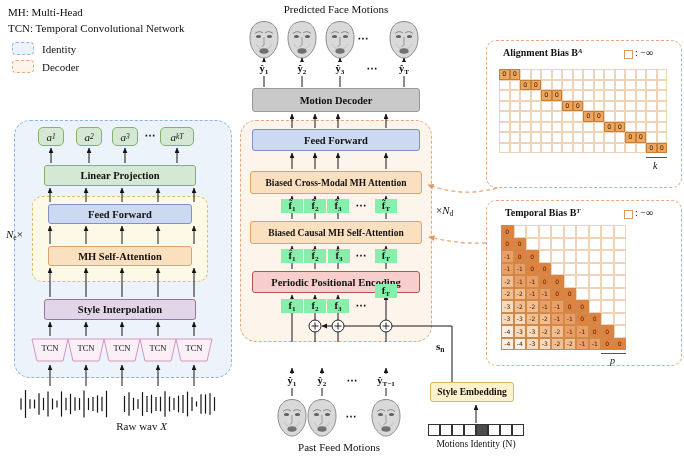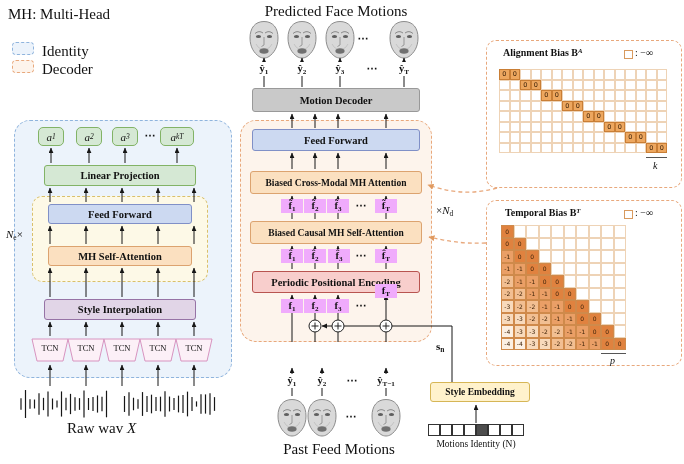--- a/index.html
+++ b/index.html
@@ -1,20 +1,20 @@
 <!DOCTYPE html>
 <html><head>
 <meta charset="utf-8">
 <style>
   *{margin:0;padding:0;box-sizing:border-box}
   body{background:#fff}
   #canvas{position:relative;width:684px;height:464px;background:#fff;
           font-family:"Liberation Serif",serif;overflow:hidden;color:#111}
   .abs{position:absolute}
-  .txt{position:absolute;font-size:15px;white-space:nowrap;color:#111}
+  .txt{position:absolute;font-size:11px;white-space:nowrap;color:#111}
   .box{position:absolute;display:flex;align-items:center;justify-content:center;
        font-weight:bold;font-size:10.5px;border-radius:3px;border:1px solid;white-space:nowrap}
   .box.sm{font-size:9.5px}
   .green{background:#d5e8d4;border-color:#82b366}
   .r5{border-radius:5px;font-weight:normal;font-size:11px;font-style:italic}
   .blue{background:#ccd9f1;border-color:#8090c7}
   .orange{background:#fbe0c0;border-color:#dca36f}
   .purple{background:#e1d5e7;border-color:#9673a6}
   .pink{background:#f8cecc;border-color:#b85450}
   .gray{background:#c9c9c9;border-color:#999}
@@ -22,21 +22,21 @@
   .enc-region{background:#ecf3fb;border:1.6px dashed #8fb4dd;border-radius:16px}
   .dec-region{background:#fdf4ec;border:1.6px dashed #e8a87c;border-radius:16px}
   .inner-region{background:#fdf9e7;border:1.3px dashed #d9c06b;border-radius:10px}
   .sw-enc{width:22px;height:13px;background:#ecf3fb;border:1.3px dashed #8fb4dd;border-radius:4px}
   .sw-dec{width:22px;height:13px;background:#fdf4ec;border:1.3px dashed #e8a87c;border-radius:4px}
   .tcn-p{fill:#fcf0f7;stroke:#d894c0;stroke-width:1}
   .tcn-t{position:absolute;left:0;top:5px;width:100%;text-align:center;font-size:8.5px}
   .dots{position:absolute;font-size:11px;font-weight:bold;text-align:center;z-index:6}
   .clabel,.wlabel{position:absolute;width:22px;text-align:center;font-weight:bold;
        font-size:10.5px;z-index:6;line-height:14px;height:14px}
-  .clabel{background:#f0abfc}
+  .clabel{background:#86efac}
   .wlabel{background:#fff}
   sub{font-size:0.68em;vertical-align:-0.25em}
   sup{font-size:0.68em;vertical-align:0.45em}
   #arrows{position:absolute;left:0;top:0;z-index:5;pointer-events:none}
   .arr{stroke:#161616;stroke-width:1;fill:none}
   .oarr{stroke:#e8a87c;stroke-width:1.3;fill:none;stroke-dasharray:4 3}
   .oplus-c{fill:#fff;stroke:#222;stroke-width:1}
   .oplus-l{stroke:#222;stroke-width:1}
   .mat-region{position:absolute;border:1.6px dashed #e8a87c;border-radius:10px;background:#fff}
   .mtitle{position:absolute;font-size:10px;font-weight:bold;white-space:nowrap}
@@ -66,20 +66,21 @@
         <ellipse cx="22.5" cy="16.5" rx="2.6" ry="1.6" fill="#5f5f5f"></ellipse>
         <path d="M17,17 L17,25 L14.5,26.5" stroke="#979797" fill="none" stroke-width="1"></path>
         <ellipse cx="17" cy="31" rx="4.6" ry="2.8" fill="#707070"></ellipse>
         <path d="M9,24 q2,4 5,5" stroke="#bdbdbd" fill="none" stroke-width="0.8"></path>
         <path d="M25,24 q-2,4 -5,5" stroke="#bdbdbd" fill="none" stroke-width="0.8"></path>
       </g>
     </defs>
   </svg>
 
   <div class="txt" style="left:8px;top:6px">MH: Multi-Head</div>
+  <div class="txt" style="left:8px;top:22px">TCN: Temporal Convolutional Network</div>
   <div class="abs sw-enc" style="left:12px;top:42px"></div>
   <div class="txt" style="left:42px;top:43px">Identity</div>
   <div class="abs sw-dec" style="left:12px;top:60px"></div>
   <div class="txt" style="left:42px;top:61px">Decoder</div>
 
   <div class="abs enc-region" style="left:14px;top:120px;width:218px;height:258px"></div>
 
   <div class="box green r5" style="left:38px;top:127px;width:26px;height:19px">
       <i>a</i>
       <sub>1</sub>
@@ -158,21 +159,21 @@
       <line x1="160.5" y1="7.624695310979188" x2="160.5" y2="24.375304689020812" stroke="#161616" stroke-width="1.2"></line>
       <line x1="165" y1="7.0357228547770205" x2="165" y2="24.96427714522298" stroke="#161616" stroke-width="1.2"></line>
       <line x1="169.5" y1="3.6435765610692226" x2="169.5" y2="28.356423438930776" stroke="#161616" stroke-width="1.2"></line>
       <line x1="174" y1="8.988632181763538" x2="174" y2="23.01136781823646" stroke="#161616" stroke-width="1.2"></line>
       <line x1="178.5" y1="13.382707319377667" x2="178.5" y2="18.617292680622334" stroke="#161616" stroke-width="1.2"></line>
       <line x1="183" y1="6.216073463130105" x2="183" y2="25.783926536869895" stroke="#161616" stroke-width="1.2"></line>
       <line x1="187.5" y1="6.386389237261657" x2="187.5" y2="25.613610762738343" stroke="#161616" stroke-width="1.2"></line>
       <line x1="192" y1="5.126289940181831" x2="192" y2="26.87371005981817" stroke="#161616" stroke-width="1.2"></line>
       <line x1="196.5" y1="9.134713593265808" x2="196.5" y2="22.865286406734192" stroke="#161616" stroke-width="1.2"></line>
     </svg>
-  <div class="txt" style="left:67px;top:420px;width:100px;text-align:left"><span>Raw wav </span><i>X</i></div>
+  <div class="txt" style="left:67px;top:420px;width:100px;text-align:right"><span>Raw wav </span><i>X</i></div>
 
   <div class="txt" style="left:251px;top:3px;width:170px;text-align:center">Predicted Face Motions</div>
 
   <svg class="face" style="left:247px;top:20px" width="34" height="40" viewBox="0 0 34 40">
       <use href="#faceg"></use>
     </svg>
   <svg class="face" style="left:285px;top:20px" width="34" height="40" viewBox="0 0 34 40">
       <use href="#faceg"></use>
     </svg>
   <svg class="face" style="left:323px;top:20px" width="34" height="40" viewBox="0 0 34 40">
@@ -228,21 +229,21 @@
   <svg class="face" style="left:305px;top:398px" width="34" height="40" viewBox="0 0 34 40">
       <use href="#faceg"></use>
     </svg>
   <div class="dots" style="left:343px;top:410px;width:16px">⋯</div>
   <svg class="face" style="left:369px;top:398px" width="34" height="40" viewBox="0 0 34 40">
       <use href="#faceg"></use>
     </svg>
   <div class="txt" style="left:269px;top:441px;width:140px;text-align:center">Past Feed Motions</div>
 
   <div class="txt" style="left:436px;top:340px;font-weight:bold;font-size:11px"><span>s</span><sub>n</sub></div>
-  <div class="box stylebox" style="left:430px;top:382px;width:100px;height:20px">Style Embedding</div>
+  <div class="box stylebox" style="left:430px;top:382px;width:84px;height:20px">Style Embedding</div>
   <div id="onehot" class="abs" style="left:428px;top:424px;width:96px;height:12px">
       <div class="ohcell" style="left: 0px; top: 0px;"></div>
       <div class="ohcell" style="left: 12px; top: 0px;"></div>
       <div class="ohcell" style="left: 24px; top: 0px;"></div>
       <div class="ohcell" style="left: 36px; top: 0px;"></div>
       <div class="ohcell ohon" style="left: 48px; top: 0px;"></div>
       <div class="ohcell" style="left: 60px; top: 0px;"></div>
       <div class="ohcell" style="left: 72px; top: 0px;"></div>
       <div class="ohcell" style="left: 84px; top: 0px;"></div>
     </div>

